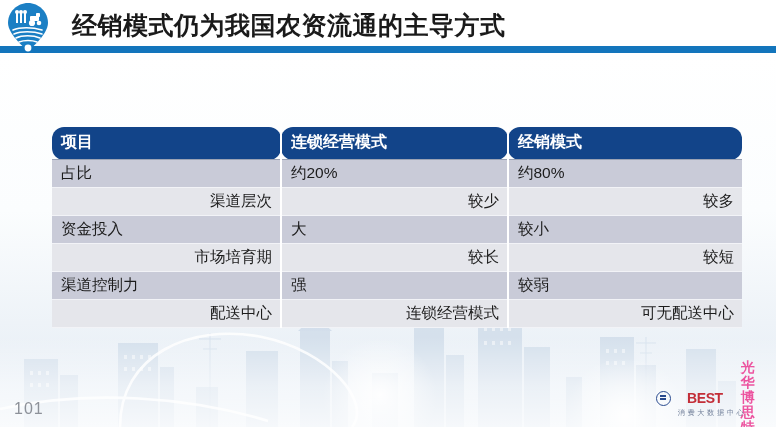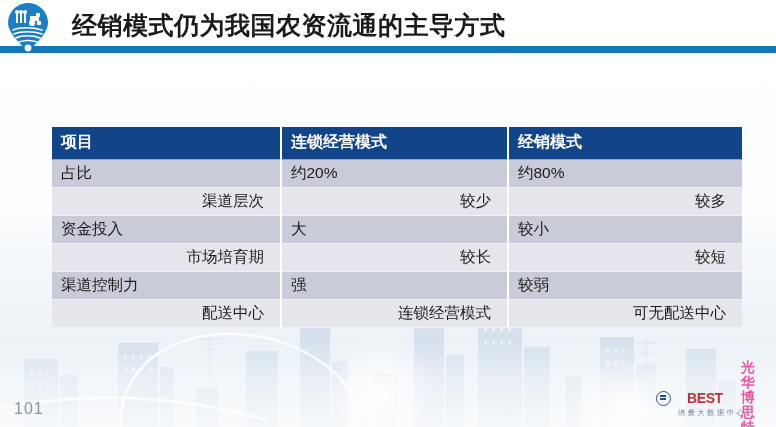--- a/index.html
+++ b/index.html
@@ -92,28 +92,29 @@
     background: #124489;
     color: #ffffff;
     font-size: 16px;
     font-weight: bold;
     text-align: left;
     padding: 5px 1px 6px 9px;
     height: 25px;
     box-sizing: border-box;
     border-right: 2px solid #ffffff;
     border-bottom: 1px solid #9aa2b4;
+    border-radius: 12px;
   }
   table.cmp thead th:last-child { border-right: none; margin-top: 28px; }
 
   table.cmp tbody td {
     font-size: 15.5px;
     color: #1c1c1c;
     text-align: left;
-    padding: 3px 16px 3px 9px;
+    padding: 3px 8px 3px 9px;
     height: 28px;
     box-sizing: border-box;
     border-right: 2px solid #ffffff;
     border-bottom: 1px solid #f2f3f7;
     white-space: nowrap;
   }
   table.cmp tbody td:last-child { border-right: none; }
   table.cmp tbody tr.odd td  { background: #c9cbd8; }
   table.cmp tbody tr.even td { background: #e5e6eb; text-align: right; }
 

